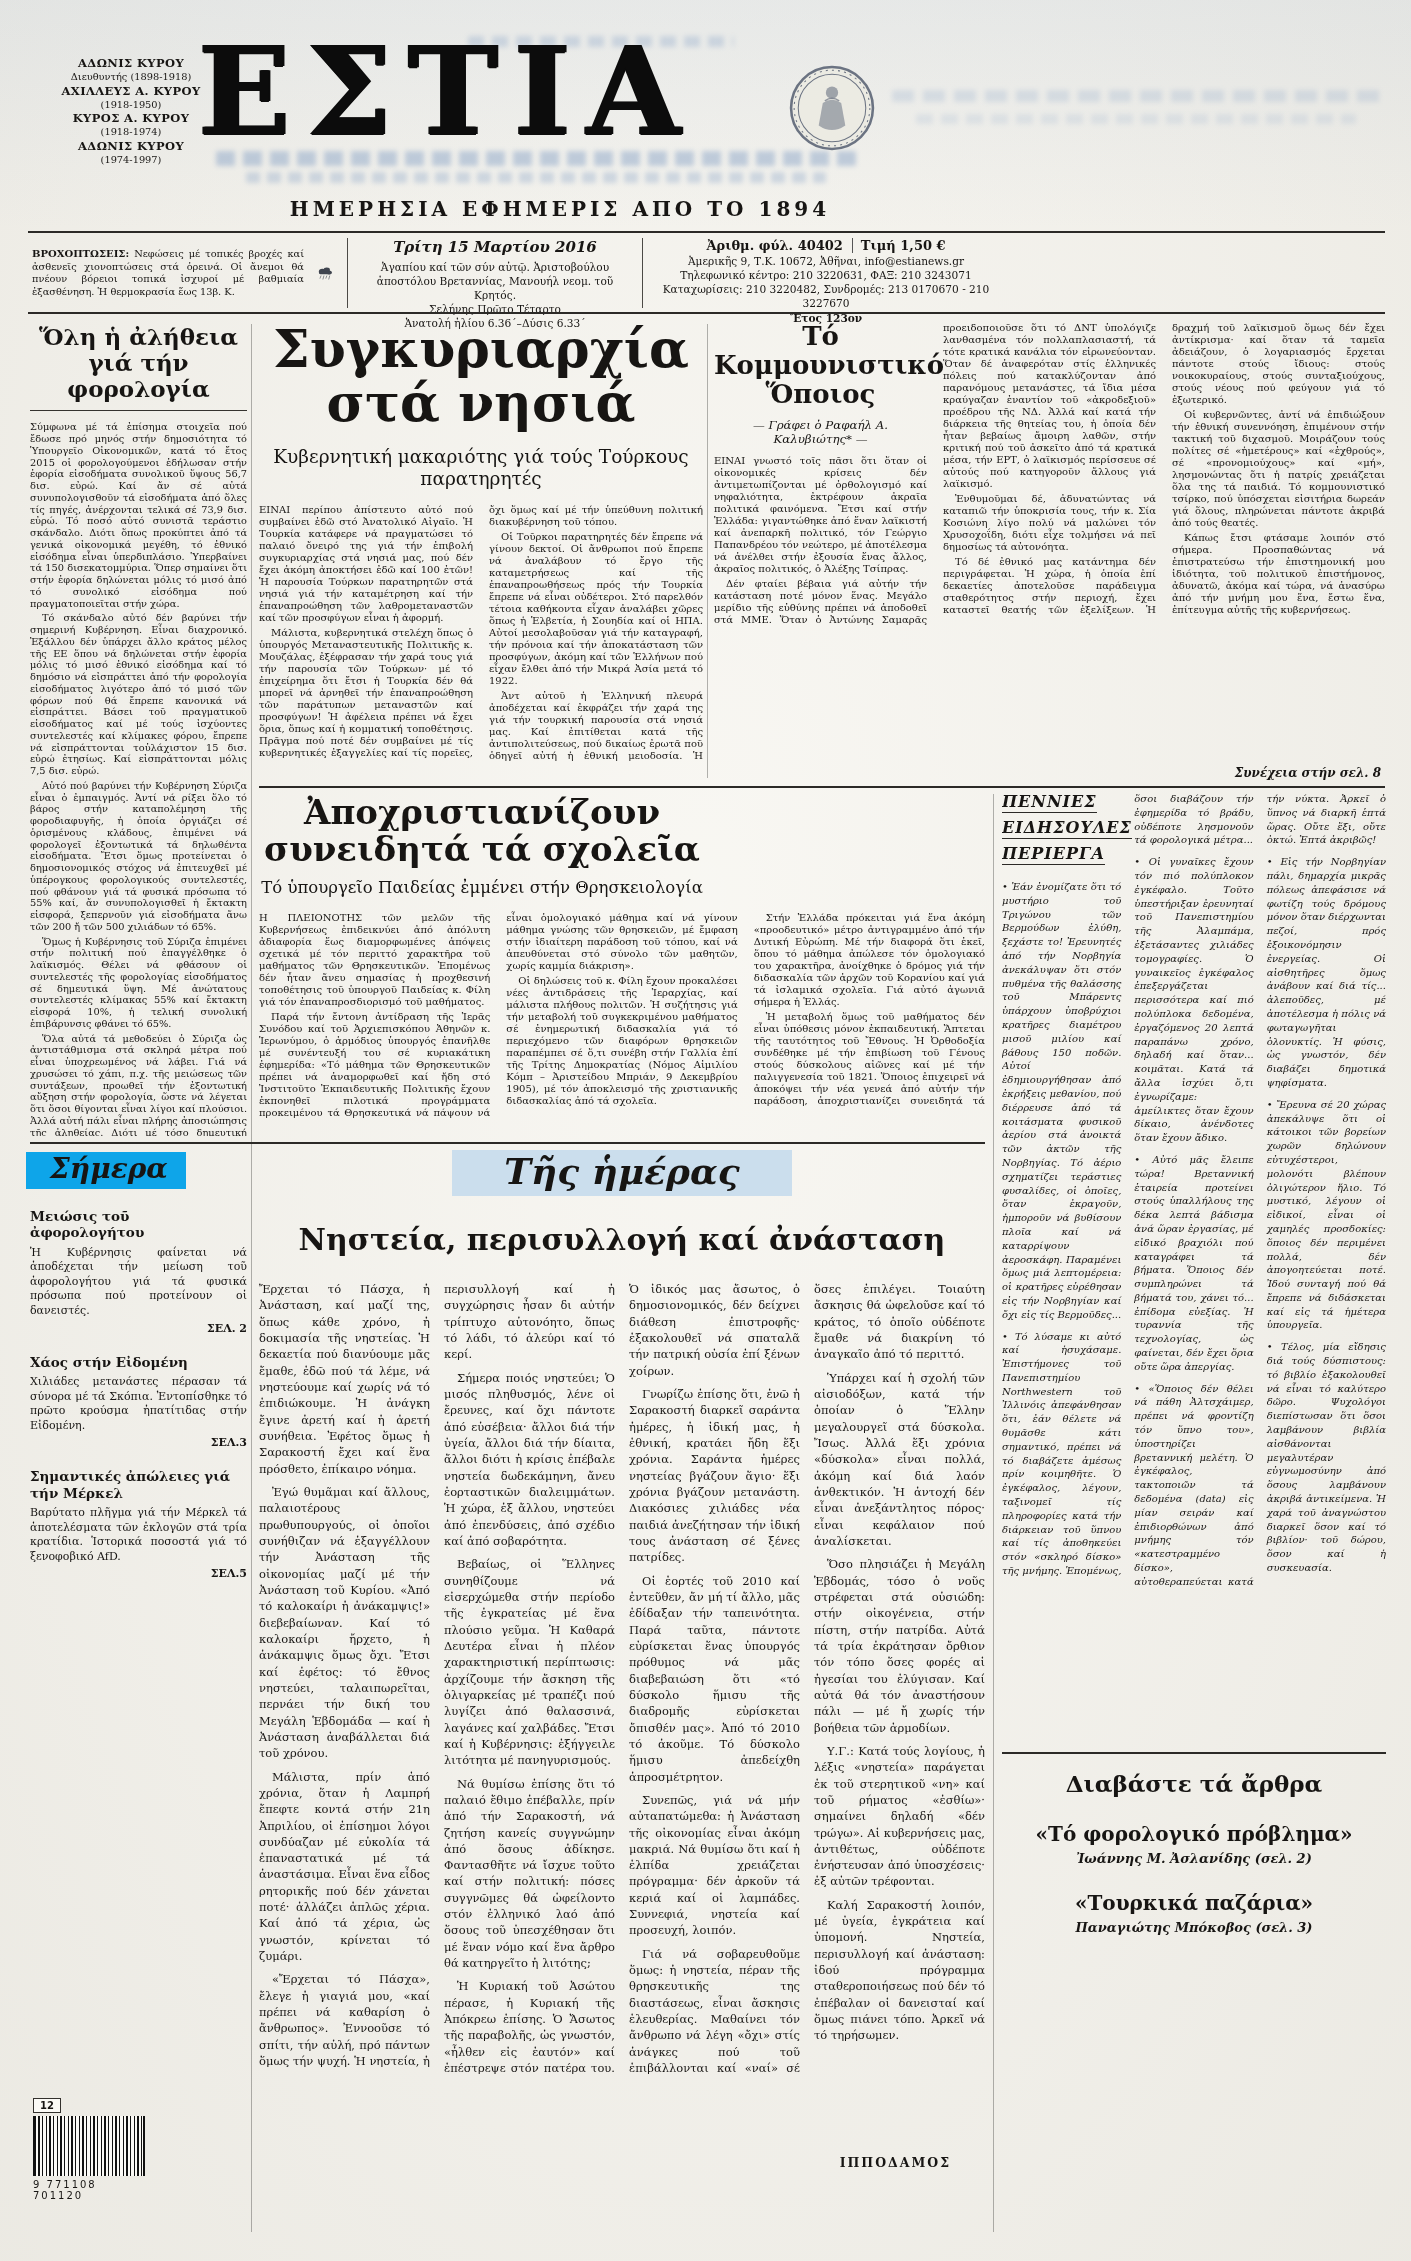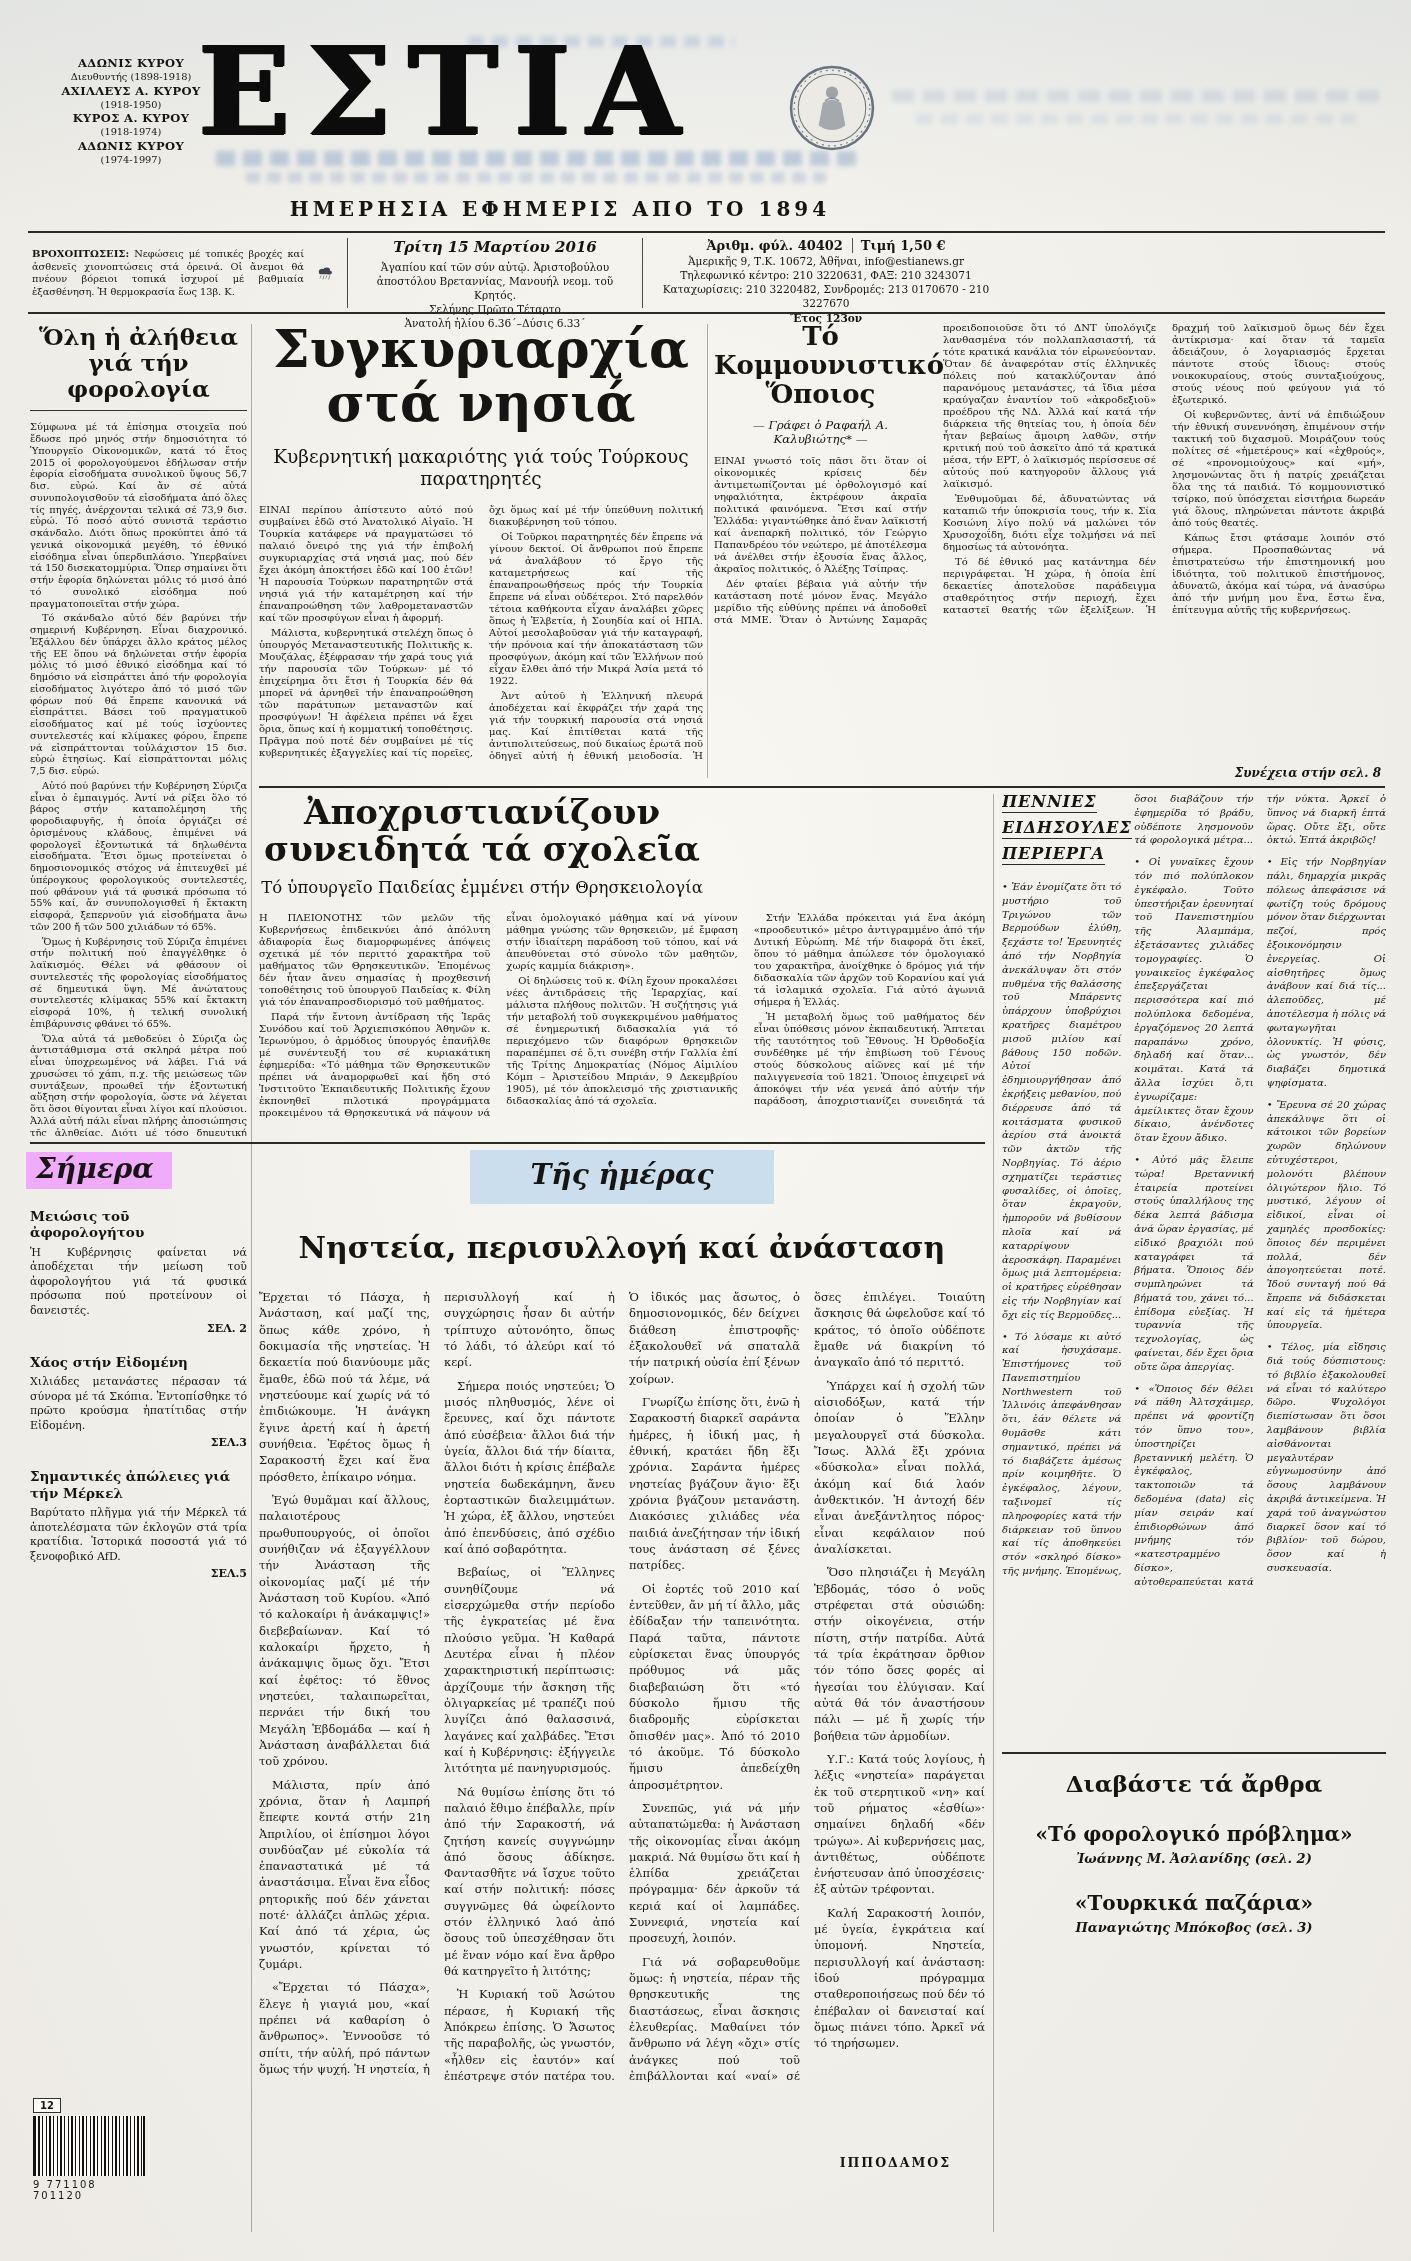--- a/index.html
+++ b/index.html
@@ -79,31 +79,31 @@
   .schools .cols{column-count:3;column-gap:16px;height:208px;margin-top:15px;}
   
   .pennies{position:absolute;left:1002px;top:792px;width:384px;height:940px;overflow:hidden;}
   .pennies .cols{column-count:3;column-gap:13px;height:940px;}
   .pennies-head{break-inside:avoid;margin-bottom:10px;}
   .pennies-head .ph{display:inline-block;font-size:16px;font-weight:bold;font-style:italic;
      letter-spacing:1px;border-bottom:1.6px solid #2c2a27;padding-bottom:1px;margin-bottom:5px;}
   .penny{font-size:10px;font-style:italic;line-height:1.38;text-align:justify;margin:0 0 8px;}
   
   .simera{position:absolute;left:30px;top:1152px;width:217px;}
-  .simera .band{display:inline-block;background:#f0abfc;padding:3px 18px 6px 10px;margin-left:-4px;}
+  .simera .band{display:inline-block;background:#0ea5e9;padding:3px 18px 6px 24px;margin-left:-4px;}
   .simera h3{font-size:28px;font-weight:bold;font-style:italic;margin:0;line-height:1;}
   .simera .item{margin-top:19px;}
   .simera .item h4{font-size:13.5px;font-weight:bold;margin:0 0 5px;line-height:1.22;}
   .simera .item p{font-size:11px;line-height:1.32;text-align:justify;margin:0;}
   .simera .item .pg{text-align:right;font-weight:bold;font-size:11px;margin-top:3px;}
   
   .tis{position:absolute;left:259px;top:1150px;width:726px;height:1086px;}
   .tis .shead{text-align:center;}
   .tis .shead .band{display:inline-block;background:#cbdeed;padding:3px 52px 7px;}
-  .tis .shead h3{font-size:28px;font-weight:bold;font-style:italic;margin:8px;line-height:1;}
+  .tis .shead h3{font-size:36px;font-weight:bold;font-style:italic;margin:0;line-height:1;}
   .tis h2{ text-align:center;font-size:30px;font-weight:bold;margin:26px 0 0;}
   .tis .cols{column-count:4;column-gap:14px;height:912px;margin-top:24px;}
   .tis .cols p{font-size:11.5px;line-height:1.42;text-align:justify;margin:0 0 7px;text-indent:13px;}
   .tis .cols p.first{text-indent:0;}
   .tis .sig{position:absolute;right:34px;bottom:66px;font-weight:bold;letter-spacing:2px;font-size:12.5px;}
   
   .read{position:absolute;left:1002px;top:1770px;width:384px;text-align:center;}
   .read h3{font-size:23px;font-weight:bold;margin:0;}
   .read .rt{font-size:20px;font-weight:bold;margin:25px 0 5px;}
   .read .ra{font-size:13px;font-weight:bold;font-style:italic;}

